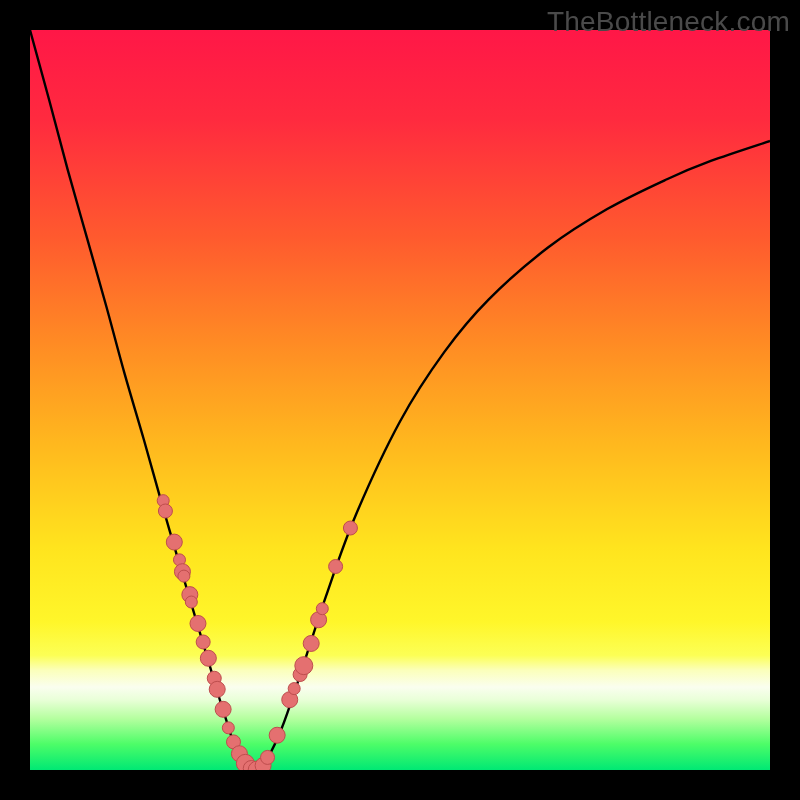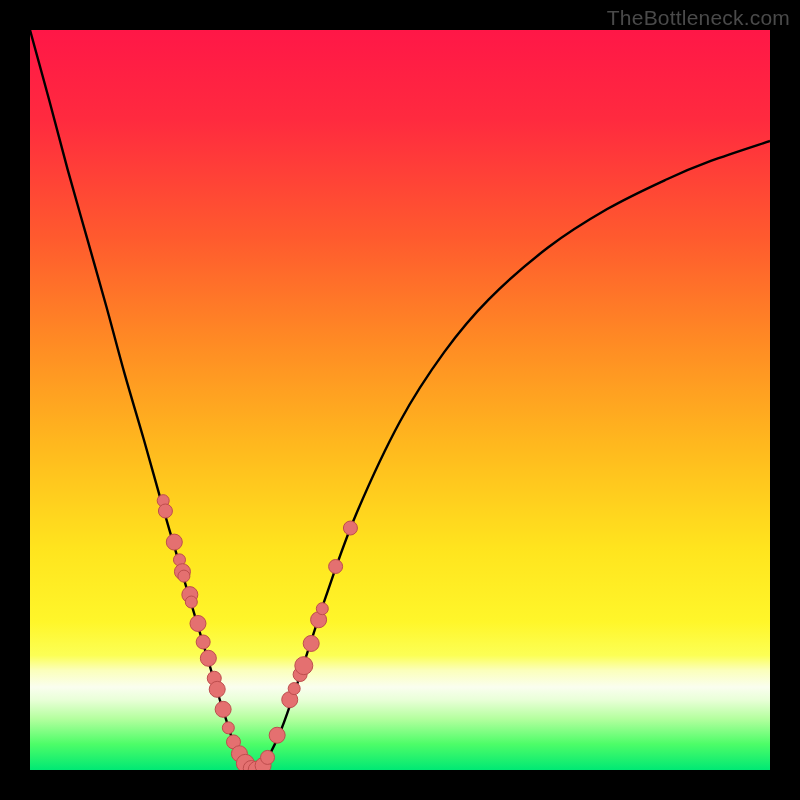--- a/index.html
+++ b/index.html
@@ -31,21 +31,21 @@
     left: 0;
     top: 0;
     width: 100%;
     height: 100%;
   }
   .watermark {
     position: absolute;
     top: 6px;
     right: 10px;
     color: #4a4a4a;
-    font-size: 21px;
+    font-size: 28px;
     font-weight: 500;
     letter-spacing: 0.2px;
   }
   svg.curve {
     position: absolute;
     left: 0;
     top: 0;
     width: 100%;
     height: 100%;
   }

